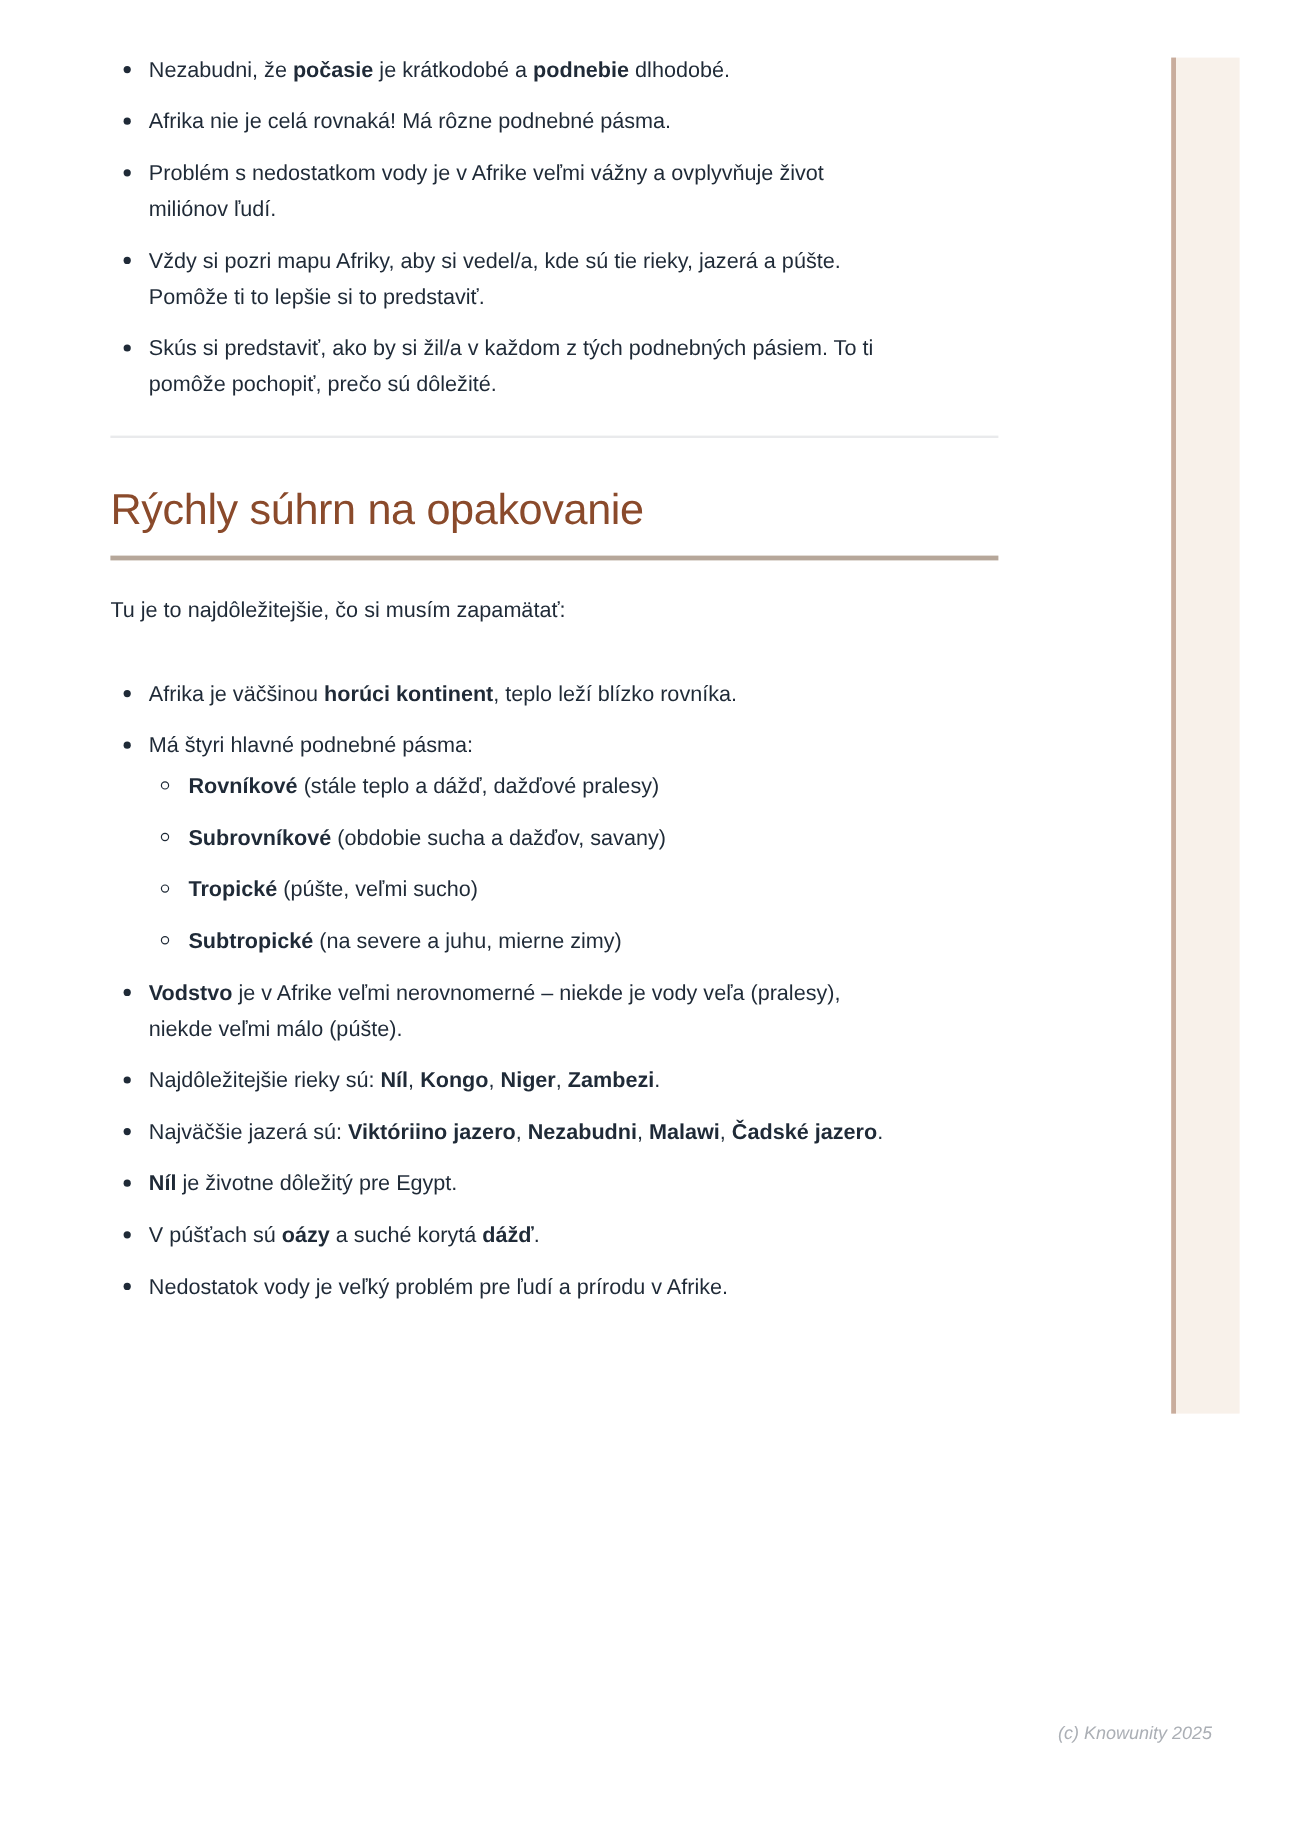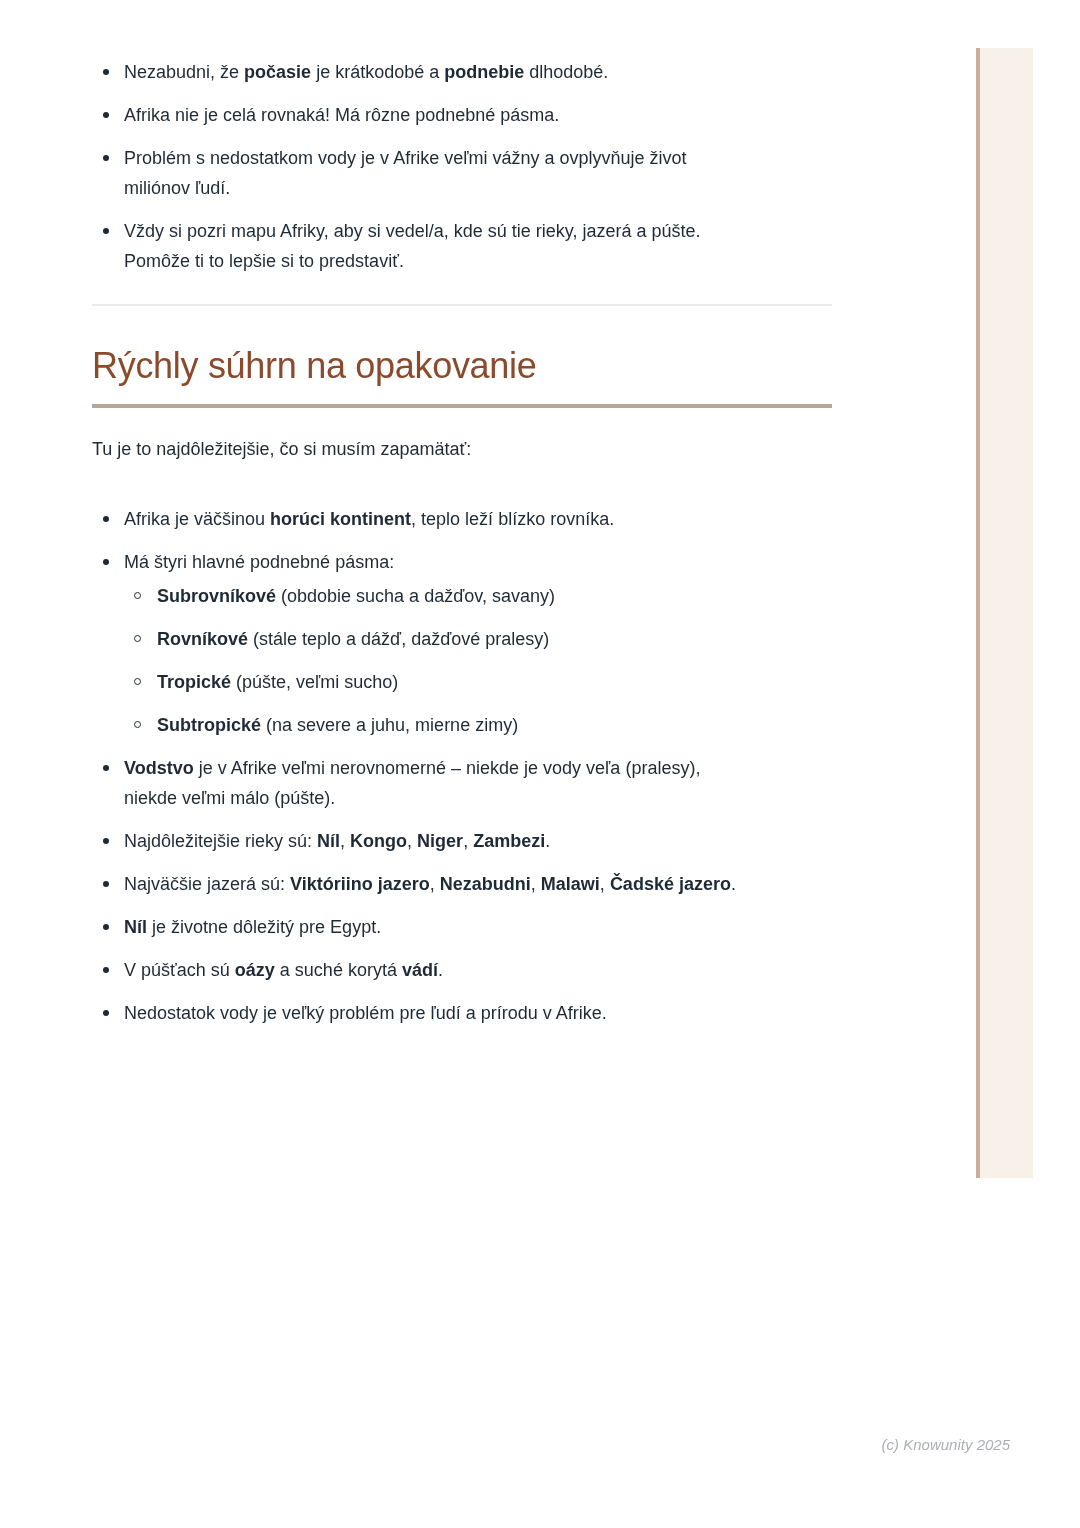--- a/index.html
+++ b/index.html
@@ -12,21 +12,21 @@
     width: 1080px;
     height: 1528px;
     overflow: hidden;
     font-family: "Liberation Sans", sans-serif;
     color: var(--text, #1F2A37);
     font-size: 18px;
   }
   .content {
     position: absolute;
     left: 92px;
-    top: 57px;
+    top: 43px;
     width: 740px;
   }
   ul.bullet-list {
     list-style: none;
     margin: 0;
     padding: 0 0 0 32px;
     line-height: 30px;
   }
   ul.bullet-list > li {
     position: relative;
@@ -107,41 +107,42 @@
 </style>
 </head>
 <body>
 
 <div class="content">
   <ul class="bullet-list">
       <li><span>Nezabudni, že </span><strong>počasie</strong><span> je krátkodobé a </span><strong>podnebie</strong><span> dlhodobé.</span></li>
       <li><span>Afrika nie je celá rovnaká! Má rôzne podnebné pásma.</span></li>
       <li><span>Problém s nedostatkom vody je v Afrike veľmi vážny a ovplyvňuje život<br>miliónov ľudí.</span></li>
       <li><span>Vždy si pozri mapu Afriky, aby si vedel/a, kde sú tie rieky, jazerá a púšte.<br>Pomôže ti to lepšie si to predstaviť.</span></li>
+      <li><span>Skús si predstaviť, ako by si žil/a v každom z tých podnebných pásiem. To ti<br>pomôže pochopiť, prečo sú dôležité.</span></li>
     </ul>
 
   <div class="divider"></div>
 
   <h1 class="summary-heading">Rýchly súhrn na opakovanie</h1>
   <div class="heading-underline"></div>
 
   <p class="intro">Tu je to najdôležitejšie, čo si musím zapamätať:</p>
 
   <ul class="bullet-list">
       <li><span>Afrika je väčšinou </span><strong>horúci kontinent</strong><span>, teplo leží blízko rovníka.</span></li>
       <li><span>Má štyri hlavné podnebné pásma:</span><ul class="sublist">
+          <li><strong>Rovníkové</strong><span> (stále teplo a dážď, dažďové pralesy)</span></li>
           <li><strong>Subrovníkové</strong><span> (obdobie sucha a dažďov, savany)</span></li>
-          <li><strong>Rovníkové</strong><span> (stále teplo a dážď, dažďové pralesy)</span></li>
           <li><strong>Tropické</strong><span> (púšte, veľmi sucho)</span></li>
           <li><strong>Subtropické</strong><span> (na severe a juhu, mierne zimy)</span></li>
         </ul></li>
       <li><strong>Vodstvo</strong><span> je v Afrike veľmi nerovnomerné – niekde je vody veľa (pralesy),<br>niekde veľmi málo (púšte).</span></li>
       <li><span>Najdôležitejšie rieky sú: </span><strong>Níl</strong><span>, </span><strong>Kongo</strong><span>, </span><strong>Niger</strong><span>, </span><strong>Zambezi</strong><span>.</span></li>
       <li><span>Najväčšie jazerá sú: </span><strong>Viktóriino jazero</strong><span>, </span><strong>Nezabudni</strong><span>, </span><strong>Malawi</strong><span>, </span><strong>Čadské jazero</strong><span>.</span></li>
       <li><strong>Níl</strong><span> je životne dôležitý pre Egypt.</span></li>
-      <li><span>V púšťach sú </span><strong>oázy</strong><span> a suché korytá </span><strong>vádí</strong><span>.</span></li>
+      <li><span>V púšťach sú </span><strong>oázy</strong><span> a suché korytá </span><strong>dážď</strong><span>.</span></li>
       <li><span>Nedostatok vody je veľký problém pre ľudí a prírodu v Afrike.</span></li>
     </ul>
 </div>
 
 <div class="accent-bar"></div>
 
 <div class="footer">(c) Knowunity 2025</div>
 
 </body></html>

